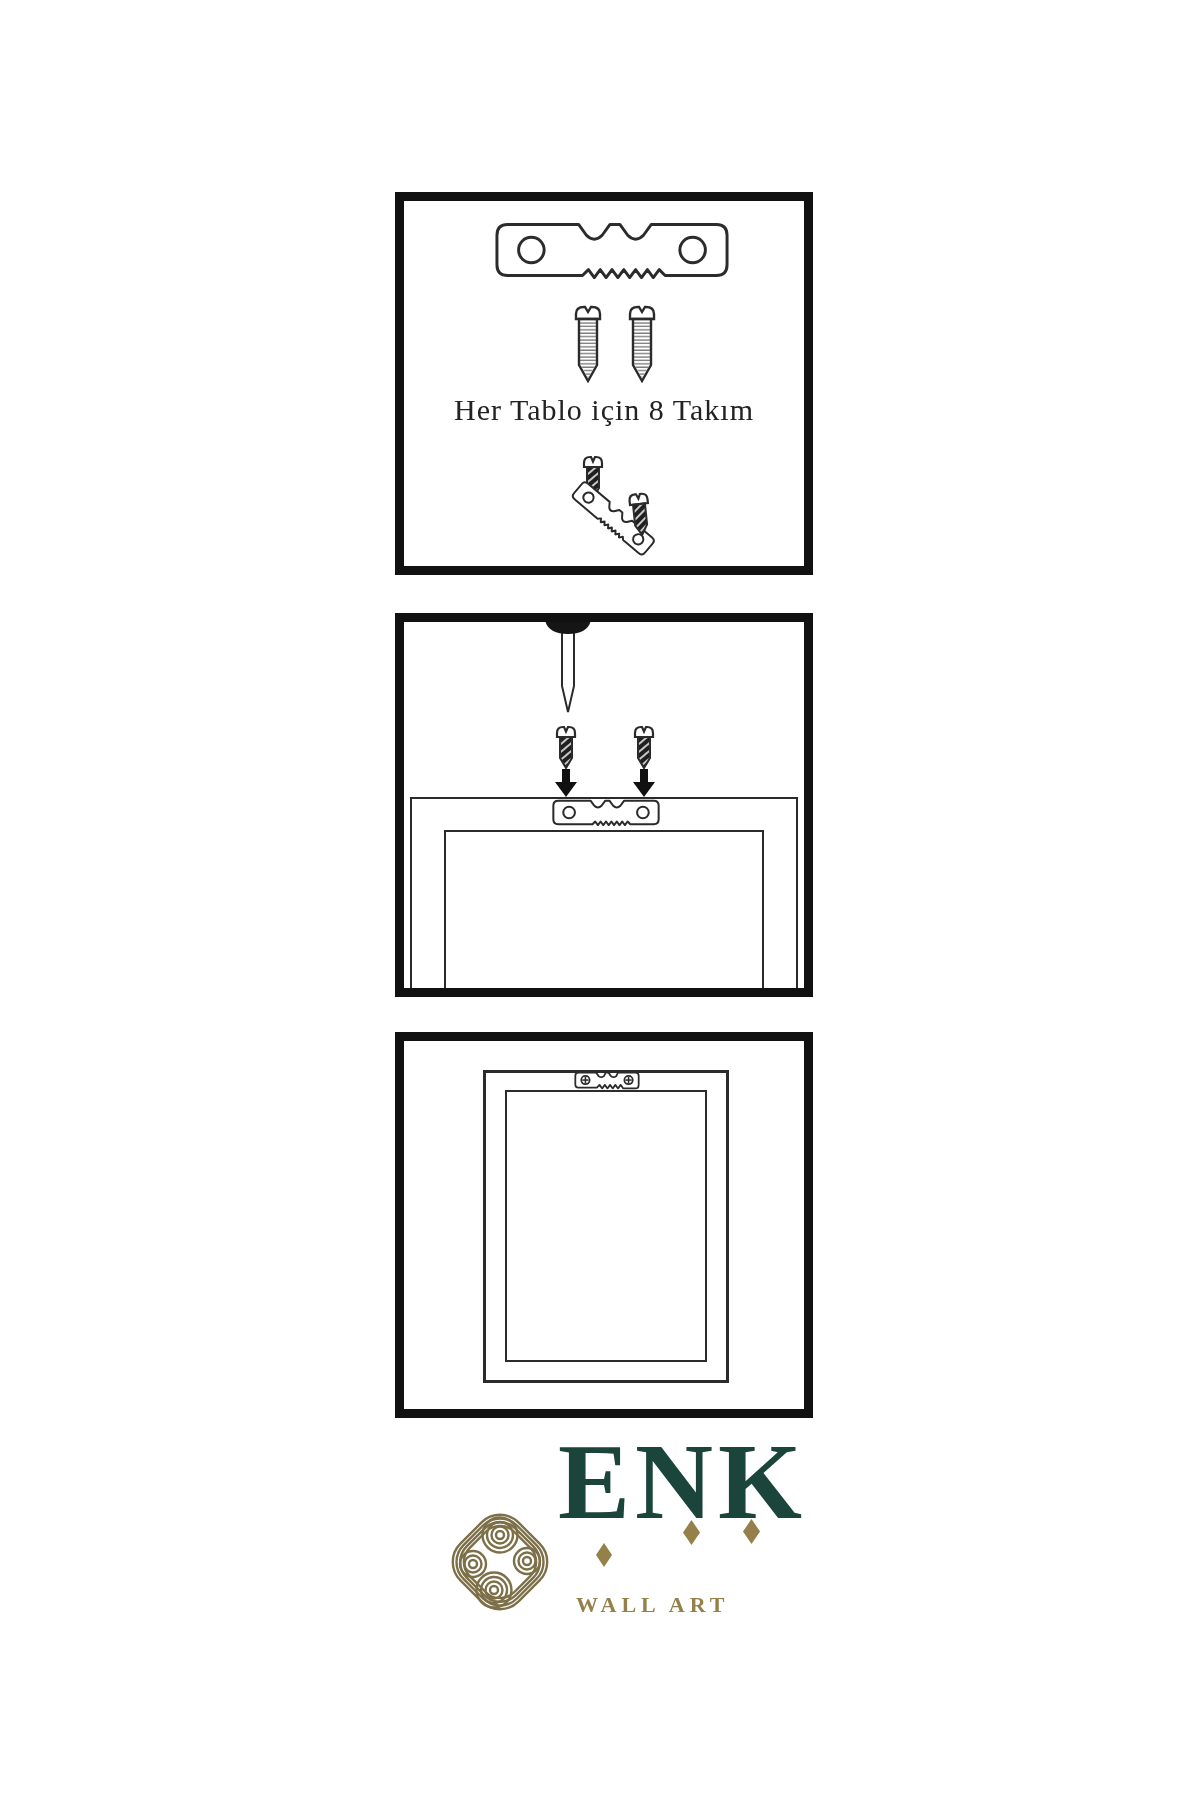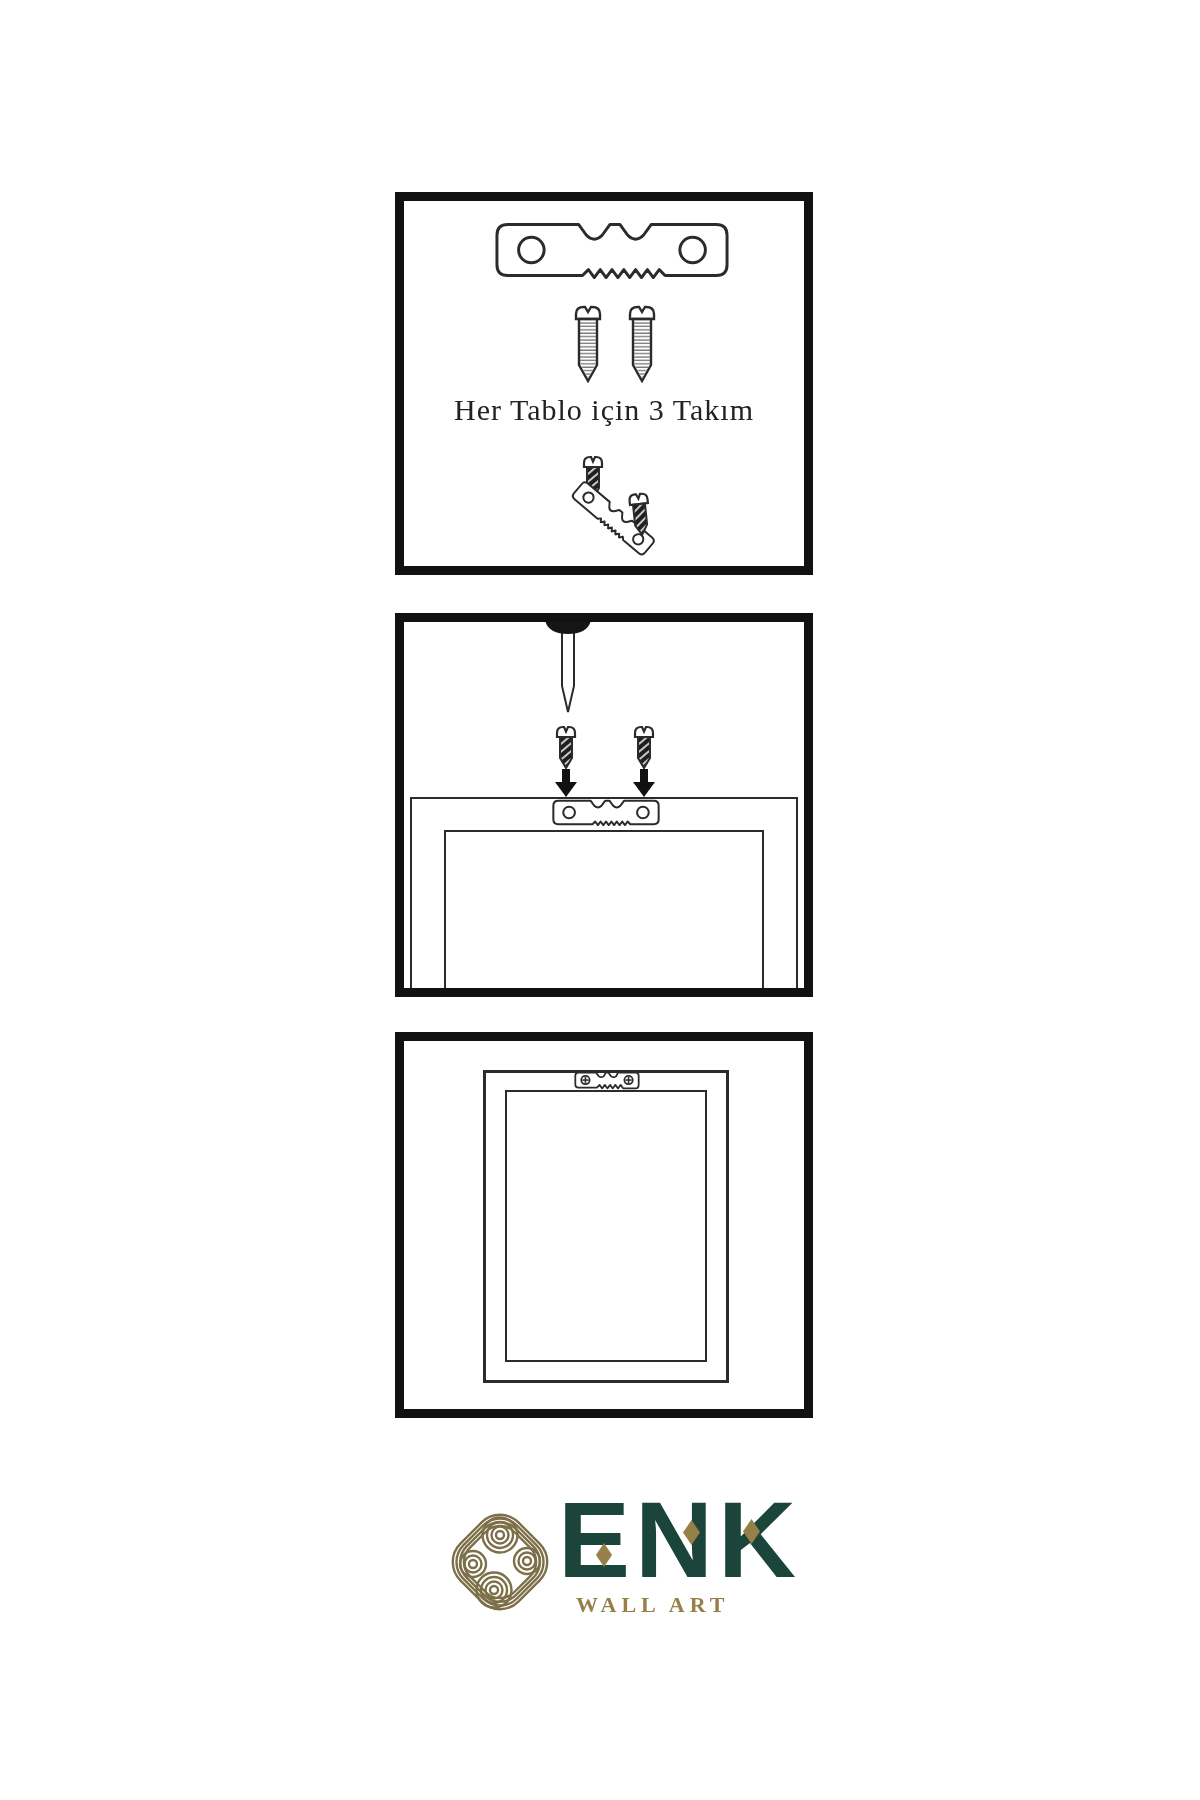--- a/index.html
+++ b/index.html
@@ -23,22 +23,22 @@
     position:absolute;left:0;top:192px;width:100%;text-align:center;
     font-family:"Liberation Serif",serif;font-size:30px;letter-spacing:1px;
     color:var(--caption-ink);
   }
   .frame-rect{position:absolute;border:2px solid var(--line);background:#fff;}
   #p3-frame-outer{left:79px;top:29px;width:240px;height:307px;border-width:3px;}
   #p3-frame-inner{left:101px;top:49px;width:198px;height:268px;}
   #p2-frame-outer{left:6px;top:175px;width:384px;height:210px;}
   #p2-frame-inner{left:40px;top:208px;width:316px;height:180px;}
   .logo-brand{
-    position:absolute;left:558px;top:1486px;
-    font-family:Liberation Sans, sans-serif;font-weight:bold;font-size:108px;line-height:1;
+    position:absolute;left:558px;top:1428px;
+    font-family:Liberation Serif, serif;font-weight:bold;font-size:108px;line-height:1;
     letter-spacing:5px;color:var(--brand-green);
   }
   .logo-tagline{
     position:absolute;left:576px;top:1592px;
     font-family:"Liberation Serif",serif;font-size:22px;letter-spacing:5px;
     color:var(--brand-gold);font-weight:bold;
   }
   .diamond{
     position:absolute;background:var(--brand-gold);
     clip-path:polygon(50% 0,100% 50%,50% 100%,0 50%);
@@ -79,21 +79,21 @@
       <path class="ln" fill="#fff" stroke-width="2.4" d="M6,14 H24 V60 L15,76 L6,60 Z"></path>
       <path fill="url(#threads)" d="M7,15 H23 V59 L15,73 L7,59 Z"></path>
     </svg>
 
     <svg class="abs" style="left:223px;top:104px" width="30" height="78" viewBox="0 0 30 78">
       <path class="ln" fill="#fff" stroke-width="2.4" d="M3,14 V9 Q3,2 11,2 H12 L15,7 L18,2 H19 Q27,2 27,9 V14 Z"></path>
       <path class="ln" fill="#fff" stroke-width="2.4" d="M6,14 H24 V60 L15,76 L6,60 Z"></path>
       <path fill="url(#threads)" d="M7,15 H23 V59 L15,73 L7,59 Z"></path>
     </svg>
 
-    <div class="caption">Her Tablo için 3 Takım</div>
+    <div class="caption">Her Tablo için 8 Takım</div>
 
     <svg class="abs" style="left:177px;top:254px" width="24" height="44" viewBox="0 0 24 44">
       <path class="ln" fill="#fff" stroke-width="2.2" d="M3,12 V8 Q3,2 9,2 H10 L12,6.5 L14,2 H15 Q21,2 21,8 V12 Z"></path>
       <path class="ln" fill="url(#hatch)" stroke-width="2" d="M6,12 H18 V33 L12,43 L6,33 Z"></path>
     </svg>
 
     <svg class="abs" style="left:174px;top:284px;transform:rotate(40deg);transform-origin:12px 6px" width="95" height="24" viewBox="0 0 240 58">
       <path class="ln" fill="#fff" stroke-width="5" stroke-linejoin="round" d="M14,3 H86 L94,14 Q102,22 110,14 L118,3 H128 L136,14 Q144,22 152,14 L160,3 H226 Q237,3 237,14 V44 Q237,55 226,55 H174 L168,49 L162,57 L156,49 L150,57 L144,49 L138,57 L132,49 L126,57 L120,49 L114,57 L108,49 L102,57 L96,49 L90,55 H14 Q3,55 3,44 V14 Q3,3 14,3 Z"></path>
       <circle class="ln" cx="38" cy="29" r="13" fill="#fff" stroke-width="5"></circle>
       <circle class="ln" cx="202" cy="29" r="13" fill="#fff" stroke-width="5"></circle>

